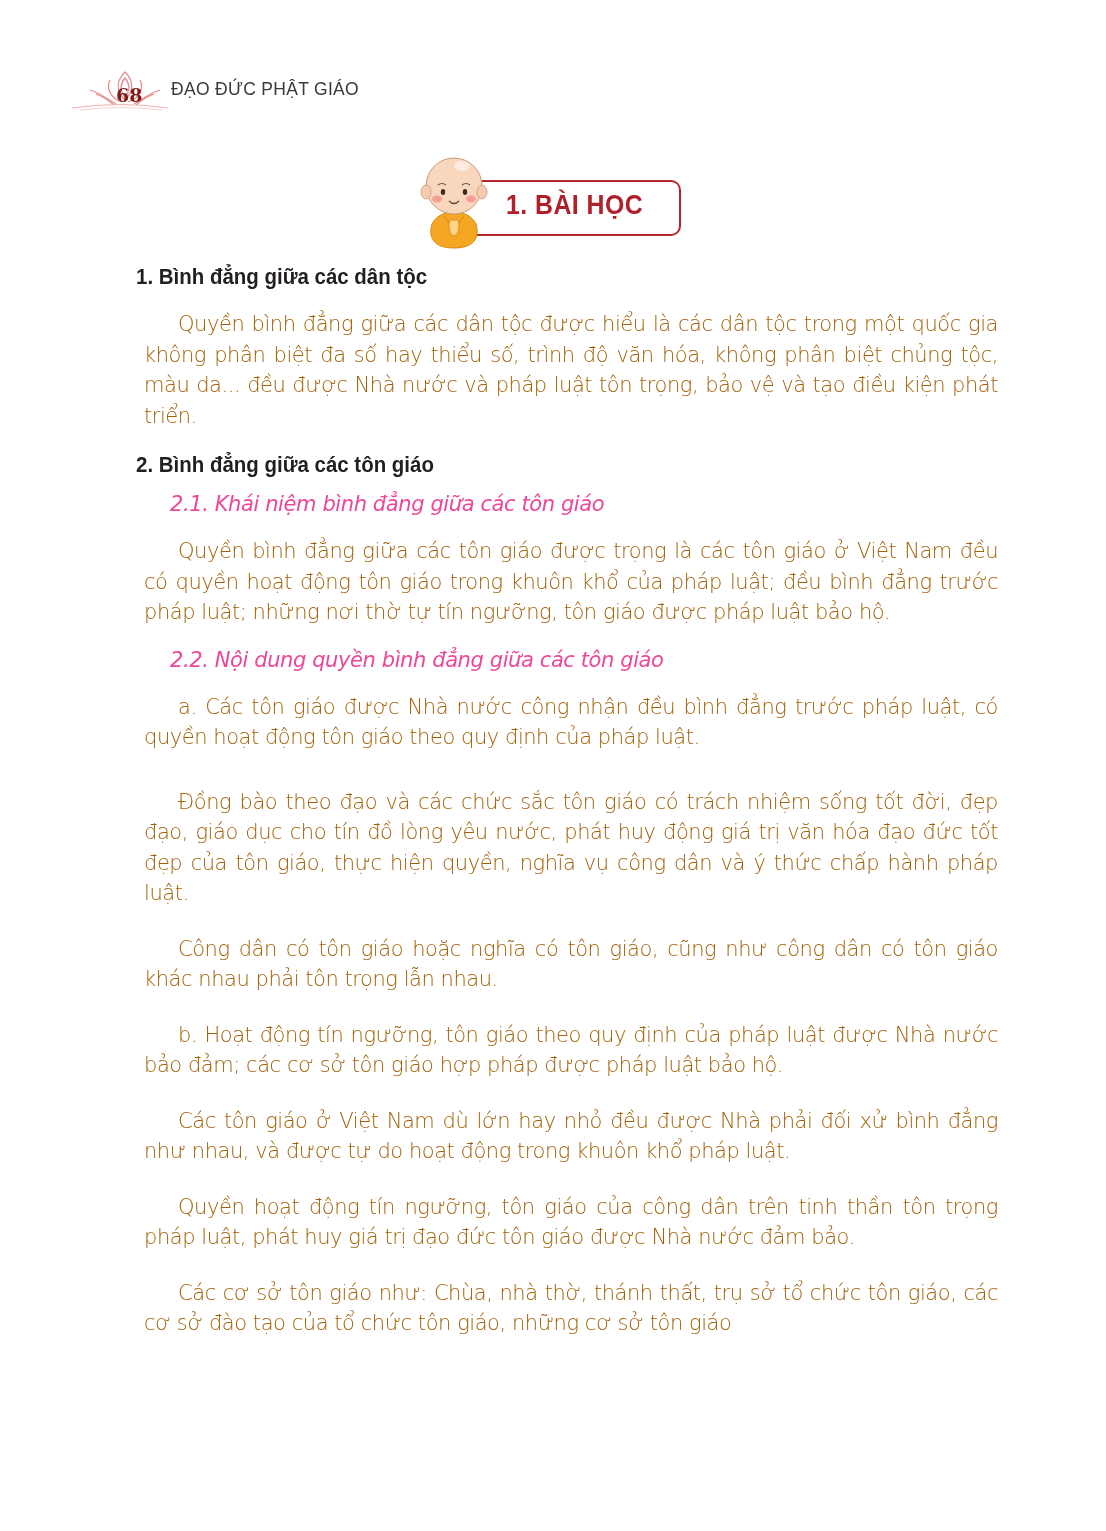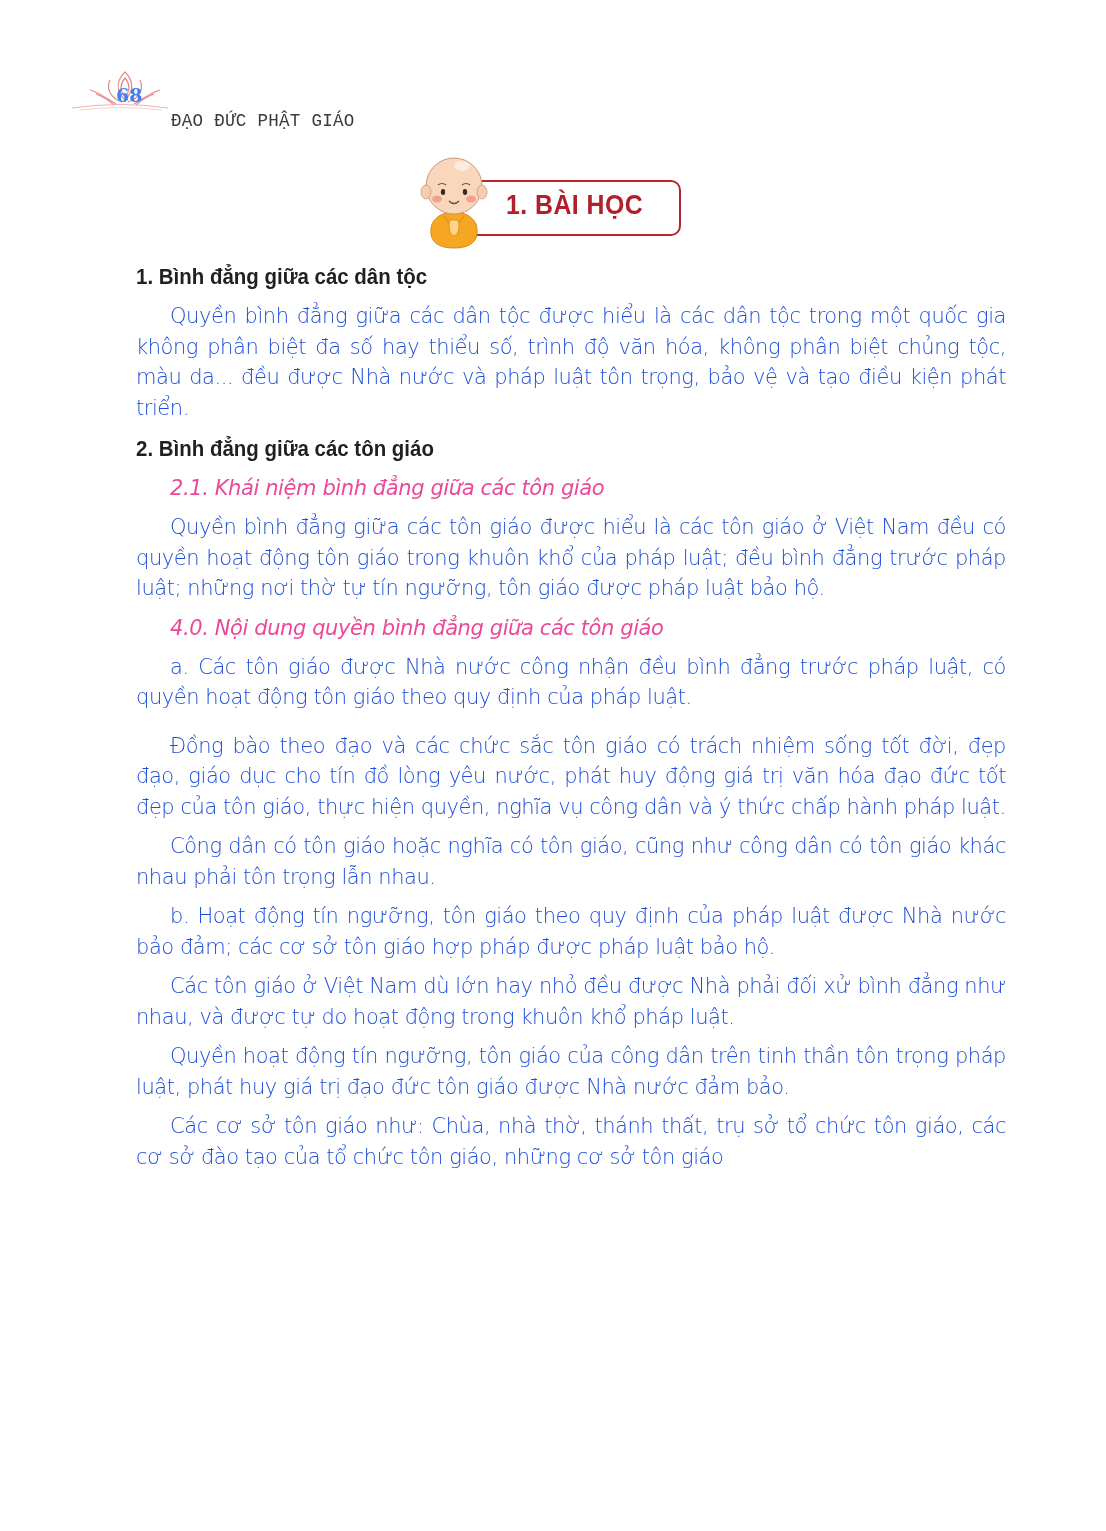--- a/index.html
+++ b/index.html
@@ -1,31 +1,31 @@
 <!DOCTYPE html>
 <html><head>
 <meta charset="utf-8">
 <style>
   html, body { margin: 0; padding: 0; background: #ffffff; }
   body { width: 1106px; height: 1531px; position: relative; overflow: hidden; font-family: "DejaVu Sans", sans-serif; color: #231f20; }
 
   .running-header { position: absolute; left: 70px; top: 70px; height: 44px; width: 400px; }
   .lotus { position: absolute; left: 0; top: 0; width: 100px; height: 44px; }
-  .page-number { position: absolute; left: 46px; top: 14px; font-family: "DejaVu Serif", serif; font-weight: bold; font-size: 19px; color: #3b82f6; }
-  .running-title { position: absolute; left: 101px; top: 9px; font-family: Liberation Mono, monospace; font-size: 17.5px; letter-spacing: 0.3px; color: #3a3a3a; margin-top: 32px; }
+  .page-number { position: absolute; left: 46px; top: 14px; font-family: "DejaVu Serif", serif; font-weight: bold; font-size: 19px; color: #7f1d1d; }
+  .running-title { position: absolute; left: 101px; top: 9px; font-family: Liberation Sans, sans-serif; font-size: 17.5px; letter-spacing: 0.3px; color: #3a3a3a; }
 
   .lesson-banner { position: absolute; left: 418px; top: 152px; width: 270px; height: 98px; }
   .banner-box { position: absolute; left: 58px; top: 28px; width: 205px; height: 56px; border: 2px solid #b8262d; border-radius: 10px; border-left: none; border-top-left-radius: 0; border-bottom-left-radius: 0; box-sizing: border-box; }
   .banner-box-line { position: absolute; left: 58px; top: 28px; width: 10px; height: 2px; background: #b8262d; }
   .banner-text { position: absolute; left: 88px; top: 38px; font-family: "Liberation Sans", sans-serif; font-weight: bold; font-size: 27px; color: #b0202a; letter-spacing: 0.5px; transform: scaleX(0.92); transform-origin: left center; }
   .monk { position: absolute; left: 0; top: 0; width: 72px; height: 98px; }
 
   .content { position: absolute; left: 136px; top: 262px; width: 870px; }
   .h { font-family: "Liberation Sans", sans-serif; font-weight: bold; font-size: 22px; color: #231f20; margin: 0; line-height: 30px; transform: scaleX(0.93); transform-origin: left center; white-space: nowrap; }
-  .p { font-family: "DejaVu Sans", sans-serif; font-size: 21px; line-height: 30.5px; color: #1d4ed8; margin: 0; text-indent: 34px; text-align: justify; text-align-last: left; letter-spacing: -0.45px; word-spacing: 0px; font-weight: 300; }
+  .p { font-family: "DejaVu Sans", sans-serif; font-size: 21px; line-height: 30.5px; color: #a16207; margin: 8px; text-indent: 34px; text-align: justify; text-align-last: left; letter-spacing: -0.45px; word-spacing: 0px; font-weight: 300; }
   .sub { font-family: "DejaVu Sans", sans-serif; font-style: italic; font-size: 21px; line-height: 30px; color: #ec4899; margin: 0; padding-left: 34px; letter-spacing: -0.4px; }
   .gap-s { height: 9px; }
   .gap-m { height: 11px; }
 </style>
 </head>
 <body>
 
 <div class="running-header">
   <svg class="lotus" viewBox="0 0 100 44">
     <g fill="none" stroke="#e58a8a" stroke-width="1.2">
@@ -74,23 +74,23 @@
 <div class="content">
   <h2 class="h">1. Bình đẳng giữa các dân tộc</h2>
   <div class="gap-s"></div>
   <p class="p">Quyền bình đẳng giữa các dân tộc được hiểu là các dân tộc trong một quốc gia không phân biệt đa số hay thiểu số, trình độ văn hóa, không phân biệt chủng tộc, màu da... đều được Nhà nước và pháp luật tôn trọng, bảo vệ và tạo điều kiện phát triển.</p>
   <div class="gap-m"></div>
 
   <h2 class="h">2. Bình đẳng giữa các tôn giáo</h2>
   <div class="gap-s"></div>
   <p class="sub">2.1. Khái niệm bình đẳng giữa các tôn giáo</p>
   <div class="gap-s"></div>
-  <p class="p">Quyền bình đẳng giữa các tôn giáo được hiểu là các tôn giáo ở Việt Nam đều có quyền hoạt động tôn giáo trong khuôn khổ của pháp luật; đều bình đẳng trước pháp luật; những nơi thờ tự tín ngưỡng, tôn giáo được pháp luật bảo hộ.</p>
+  <p class="p">Quyền bình đẳng giữa các tôn giáo được trọng là các tôn giáo ở Việt Nam đều có quyền hoạt động tôn giáo trong khuôn khổ của pháp luật; đều bình đẳng trước pháp luật; những nơi thờ tự tín ngưỡng, tôn giáo được pháp luật bảo hộ.</p>
   <div class="gap-s"></div>
-  <p class="sub">4.0. Nội dung quyền bình đẳng giữa các tôn giáo</p>
+  <p class="sub">2.2. Nội dung quyền bình đẳng giữa các tôn giáo</p>
   <div class="gap-s"></div>
   <p class="p">a. Các tôn giáo được Nhà nước công nhận đều bình đẳng trước pháp luật, có quyền hoạt động tôn giáo theo quy định của pháp luật.</p>
   <div class="gap-s"></div>
   <div class="gap-s"></div>
   <p class="p">Đồng bào theo đạo và các chức sắc tôn giáo có trách nhiệm sống tốt đời, đẹp đạo, giáo dục cho tín đồ lòng yêu nước, phát huy động giá trị văn hóa đạo đức tốt đẹp của tôn giáo, thực hiện quyền, nghĩa vụ công dân và ý thức chấp hành pháp luật.</p>
   <div class="gap-s"></div>
   <p class="p">Công dân có tôn giáo hoặc nghĩa có tôn giáo, cũng như công dân có tôn giáo khác nhau phải tôn trọng lẫn nhau.</p>
   <div class="gap-s"></div>
   <p class="p">b. Hoạt động tín ngưỡng, tôn giáo theo quy định của pháp luật được Nhà nước bảo đảm; các cơ sở tôn giáo hợp pháp được pháp luật bảo hộ.</p>
   <div class="gap-s"></div>

